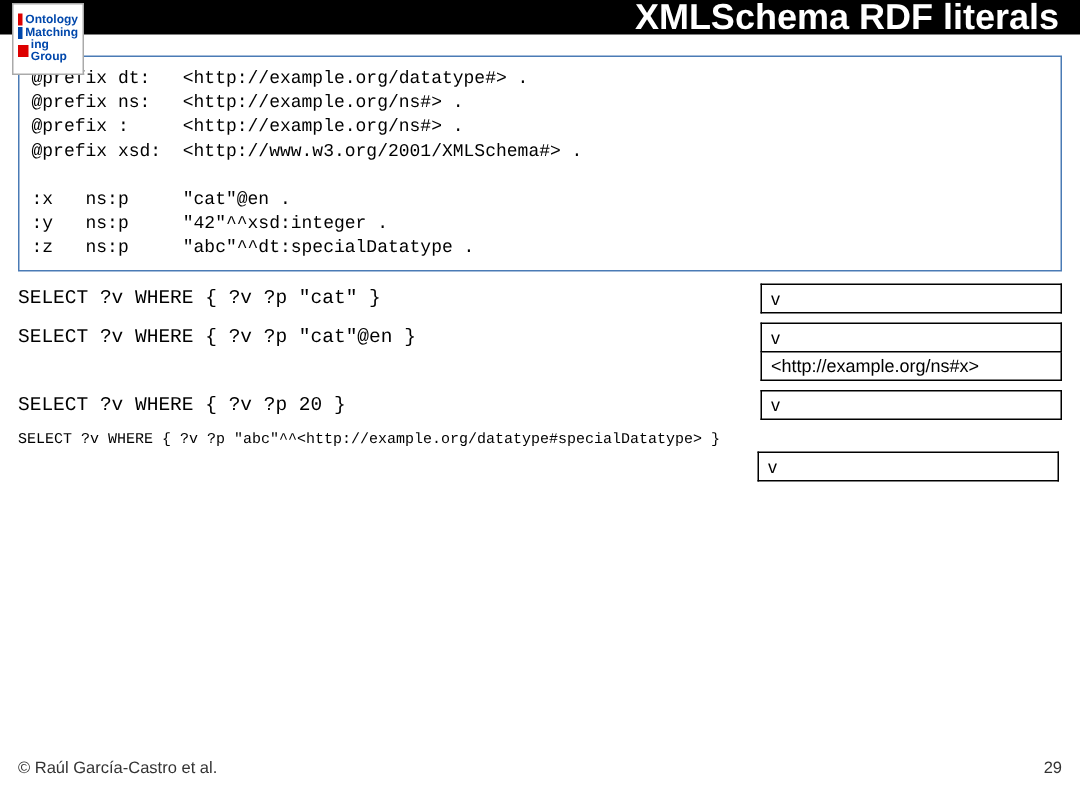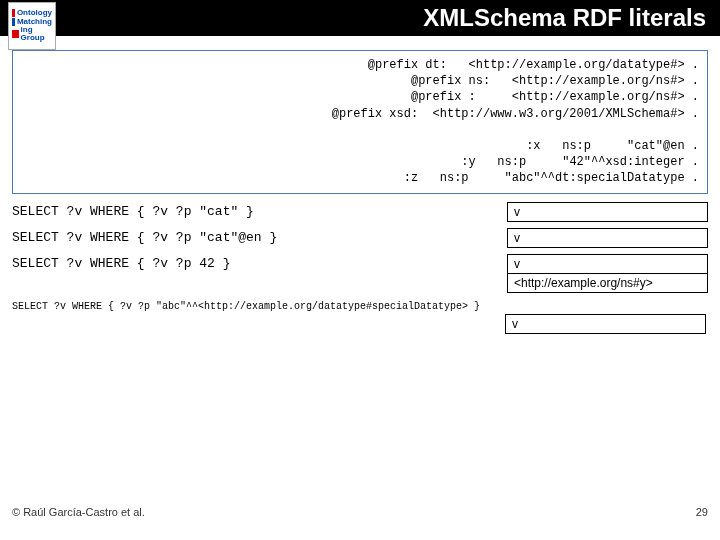--- a/index.html
+++ b/index.html
@@ -5,21 +5,21 @@
   * { margin: 0; padding: 0; box-sizing: border-box; }
   body {
     width: 720px; height: 540px;
     font-family: Arial, Helvetica, sans-serif;
     background: #fff;
     position: relative;
     font-size: 12px;
   }
   .header {
     background: #000;
-    height: 36px;
+    height: 23px;
     display: flex;
     align-items: center;
     padding-left: 8px;
     position: relative;
   }
   .logo-box {
     background: #fff;
     width: 48px;
     height: 48px;
     position: absolute;
@@ -43,21 +43,20 @@
     margin-right: 14px;
   }
   .codebox {
     border: 1px solid #4a7bb5;
     margin: 14px 12px 8px 12px;
     padding: 6px 8px;
     font-family: "Courier New", monospace;
     font-size: 12px;
     line-height: 1.35;
     white-space: pre;
-    text-align: right;
   }
   .query-row {
     display: flex;
     align-items: flex-start;
     margin: 6px 12px;
     gap: 14px;
   }
   .q-text {
     font-family: "Courier New", monospace;
     font-size: 13px;
@@ -141,35 +140,35 @@
 </div>
 
 <div class="query-row">
   <div class="q-text">SELECT ?v WHERE { ?v ?p "cat"@en }</div>
   <div class="result-stack">
     <table class="result-table">
       <tbody>
           <tr>
             <td style="min-width:200px">v</td>
           </tr>
+      <tr>
+            <td>&lt;http://example.org/ns#x&gt;</td>
+          </tr>
     </tbody>
       </table>
   </div>
 </div>
 
 <div class="query-row">
-  <div class="q-text">SELECT ?v WHERE { ?v ?p 42 }</div>
+  <div class="q-text">SELECT ?v WHERE { ?v ?p 20 }</div>
   <div class="result-stack">
     <table class="result-table">
       <tbody>
           <tr>
             <td style="min-width:200px">v</td>
-          </tr>
-      <tr>
-            <td>&lt;http://example.org/ns#y&gt;</td>
           </tr>
     </tbody>
       </table>
   </div>
 </div>
 
 <div class="full-line">SELECT ?v WHERE { ?v ?p "abc"^^&lt;http://example.org/datatype#specialDatatype&gt; }</div>
 <div class="result-right">
   <table class="result-table">
     <tbody>

